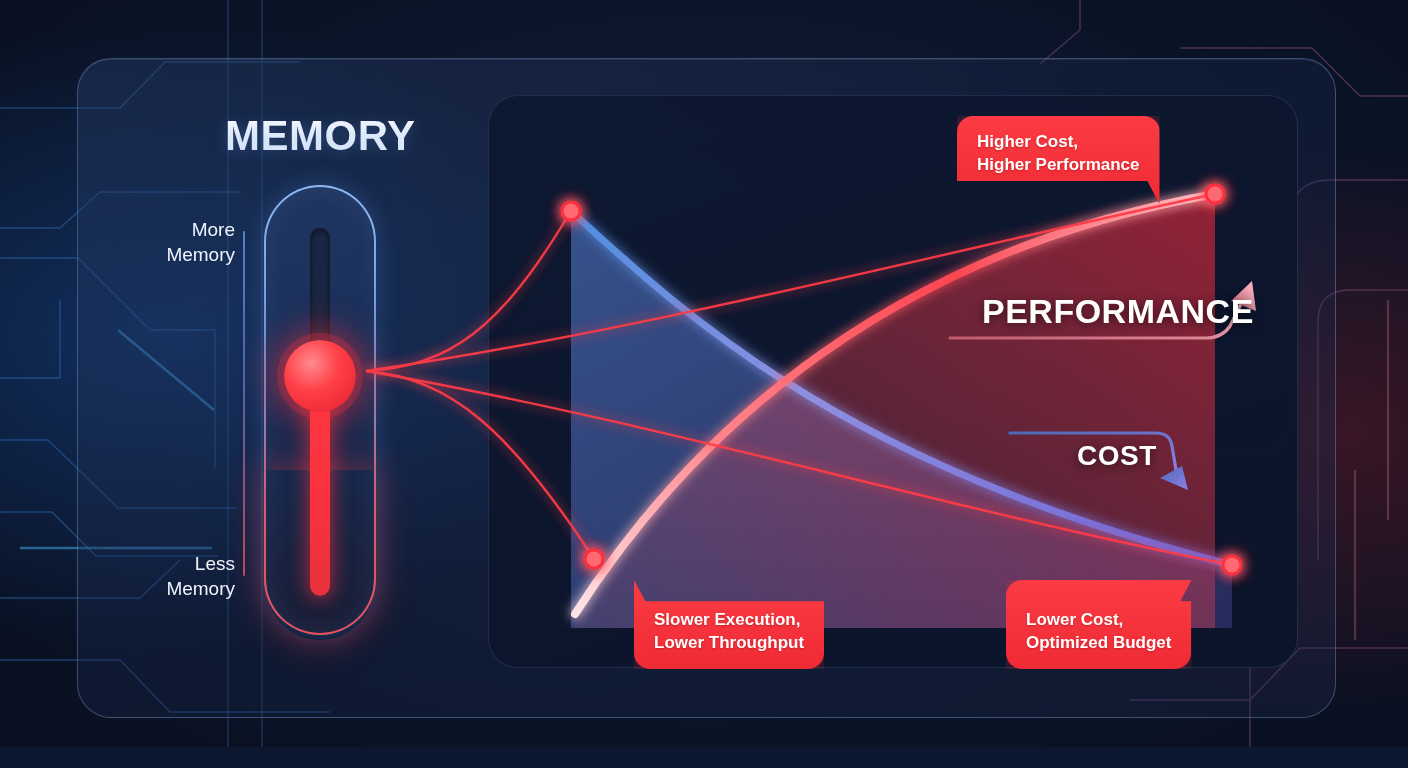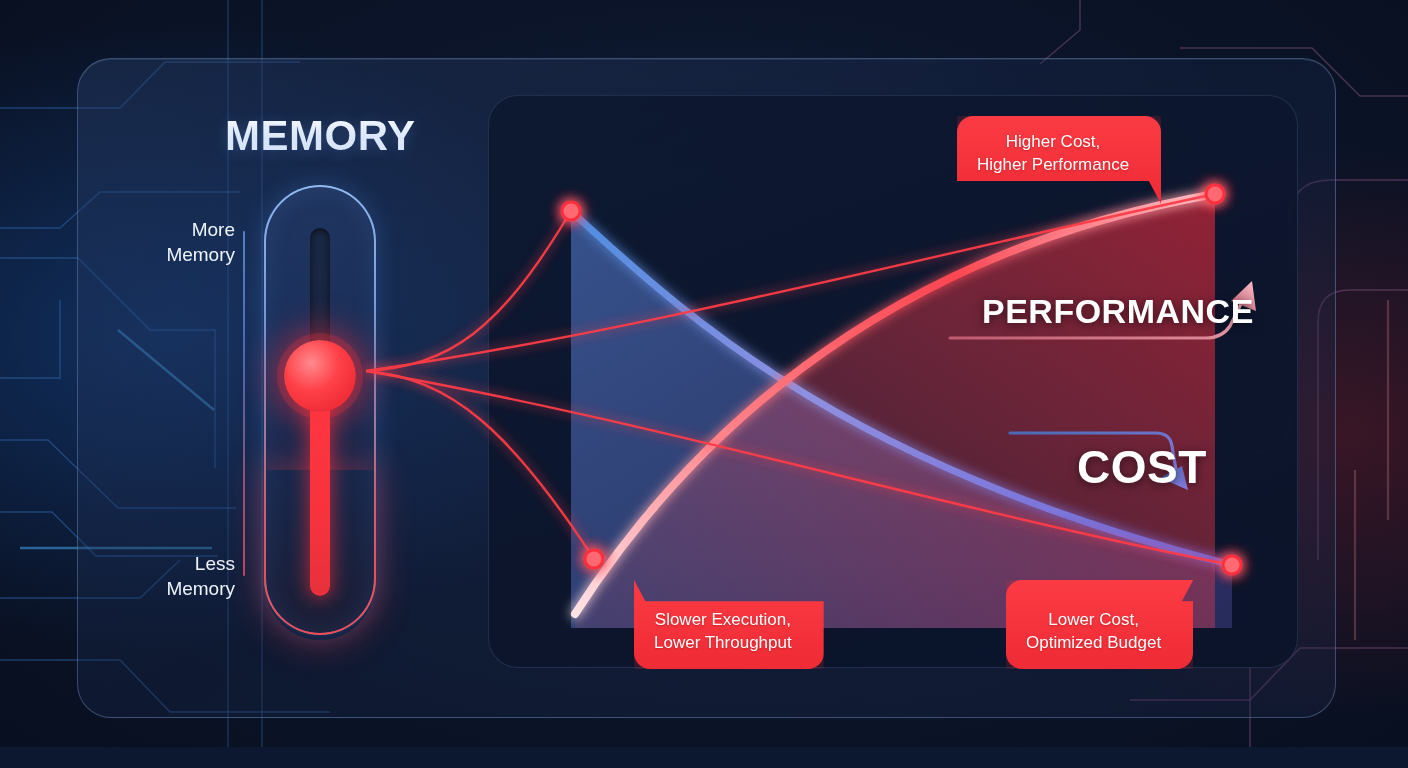--- a/index.html
+++ b/index.html
@@ -139,26 +139,26 @@
 
   
   .chart-svg { position:absolute; inset:0; width:1408px; height:768px; pointer-events:none; }
 
   
   .callout {
     position: absolute;
     color: #ffffff;
     font-size: 17px;
     line-height: 23px;
-    text-align: center;
-    padding: 14px 32px 15px 20px;
+    padding: 14px 20px 15px 20px;
     background: #f33;
     background: linear-gradient(180deg,#fb3b43 0%, #ef2b35 100%);
     box-shadow: 0 0 22px 3px rgba(255,45,55,0.40);
     white-space: nowrap;
+    font-weight: bold;
   }
   .callout span { display:block; position:relative; z-index:2; text-shadow:0 1px 2px rgba(120,0,0,0.35); }
 
   
   .co-faster {
     left: 600px; top: 136px;
     border-radius: 16px 16px 16px 0;
     clip-path: polygon(0 0, 100% 0, 100% 78%, 6% 78%, 0 100%);
     padding-bottom: 26px;
   }
@@ -184,21 +184,21 @@
   
   .legend-word {
     position: absolute;
     font-weight: bold;
     color: #fff;
     letter-spacing: 0.5px;
     text-shadow: 0 2px 10px rgba(0,0,0,0.55);
     margin-left: 27px;
   }
   .lw-performance { left: 955px; top: 292px; font-size: 34px; }
-  .lw-cost { left: 1050px; top: 440px; font-size: 46px; }
+  .lw-cost { left: 1050px; top: 440px; font-size: 28px; }
 </style>
 </head>
 <body>
 
 <div id="stage">
 
   <svg class="bg-svg" viewBox="0 0 1408 768">
     <g stroke="#2f6cb5" stroke-width="1.4" fill="none" opacity="0.50">
       <path d="M0 228 L 60 228 L 100 192 L 240 192"></path>
       <path d="M0 258 L 78 258 L 150 330 L 215 330 L 215 468"></path>

